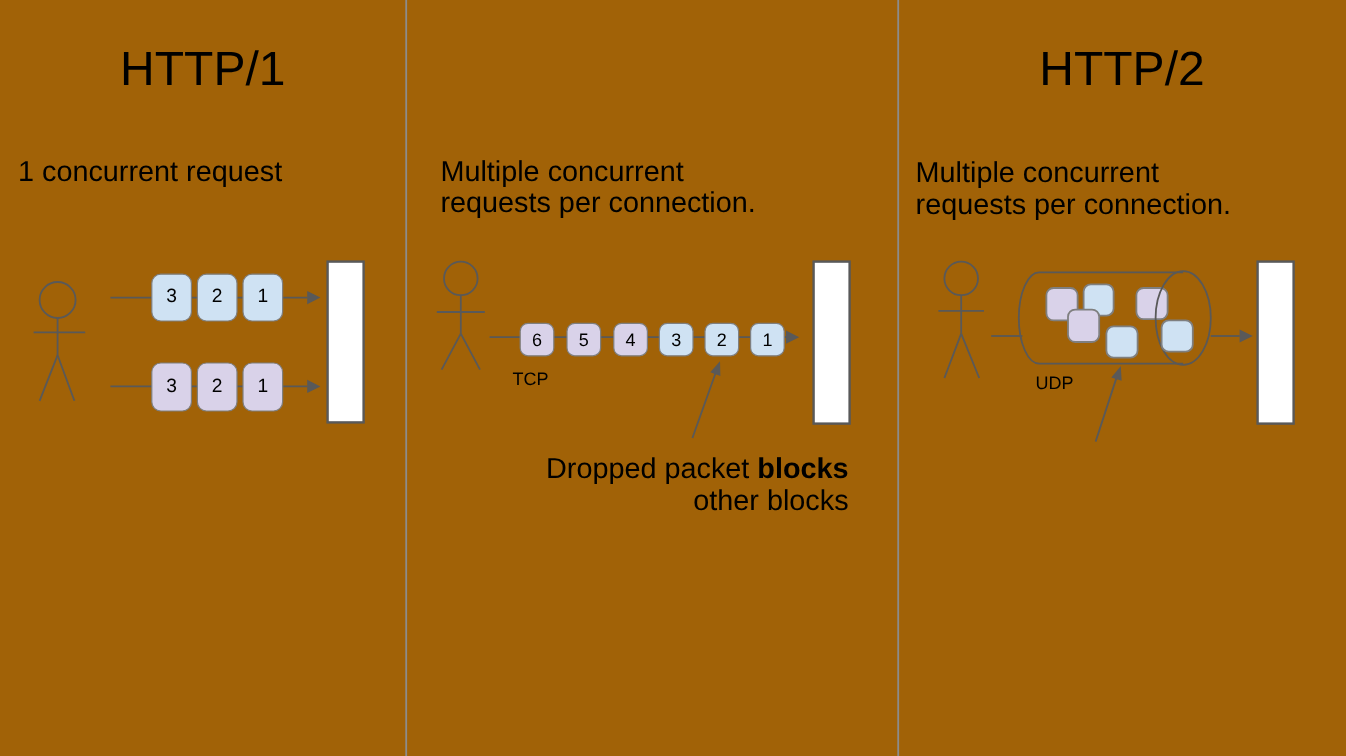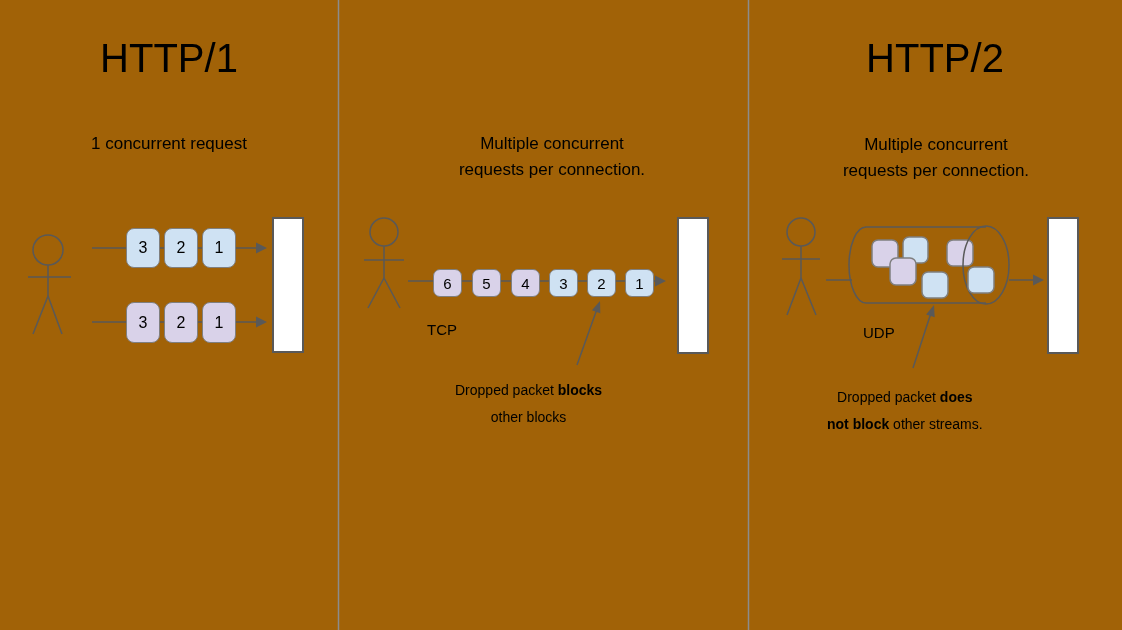--- a/index.html
+++ b/index.html
@@ -3,23 +3,23 @@
 <meta charset="utf-8">
 <style>
   html,body{margin:0;padding:0;background:#fff;}
   #canvas{
     position:relative;width:1122px;height:630px;background:#a16207;
     font-family:"Liberation Sans","DejaVu Sans",sans-serif;color:#000;overflow:hidden;
   }
   #gfx{position:absolute;left:0;top:0;z-index:0;}
   .txt{position:absolute;z-index:3;}
   .title{font-size:40px;line-height:1.1;text-align:center;}
-  .subtitle{font-size:17px;line-height:26px;text-align:center;}
-  .proto{font-size:15px;line-height:16px;margin-top:13px;}
-  .annot{font-size:14px;line-height:27px;text-align:center;}
+  .subtitle{font-size:24px;line-height:26px;padding-left:15px;}
+  .proto{font-size:15px;line-height:16px;}
+  .annot{font-size:24px;line-height:27px;text-align:right;}
   .annot span{white-space:pre;}
   .annot .b{font-weight:700;}
   .pkt{
     position:absolute;z-index:2;box-sizing:border-box;
     border:1.5px solid #7f7f7f;border-radius:8px;
     display:flex;align-items:center;justify-content:center;
     font-size:16px;color:#000;
   }
   .pkt.sm{border-radius:7px;font-size:15px;}
 </style>
@@ -133,18 +133,14 @@
   <div class="pkt sm" style="left: 587px; top: 269px; width: 29px; height: 28px; background-color: rgb(207, 226, 243); border-color: rgb(127, 127, 127);">2</div>
   <div class="pkt sm" style="left: 625px; top: 269px; width: 29px; height: 28px; background-color: rgb(207, 226, 243); border-color: rgb(127, 127, 127);">1</div>
 
   <div class="txt proto" style="left:427px;top:309px;">TCP</div>
   <div class="txt proto" style="left:863px;top:312px;">UDP</div>
 
   <div class="txt annot" style="left:455px;top:377px;">
     <div><span>Dropped packet </span><span class="b">blocks</span></div>
     <div><span class="b"></span><span>other blocks</span></div>
   </div>
-  <div class="txt annot" style="left:827px;top:384px;">
-    <div><span>Dropped packet </span><span class="b">does</span></div>
-    <div><span class="b">not block</span><span> other streams.</span></div>
-  </div>
 
 </div>
 
 </body></html>

